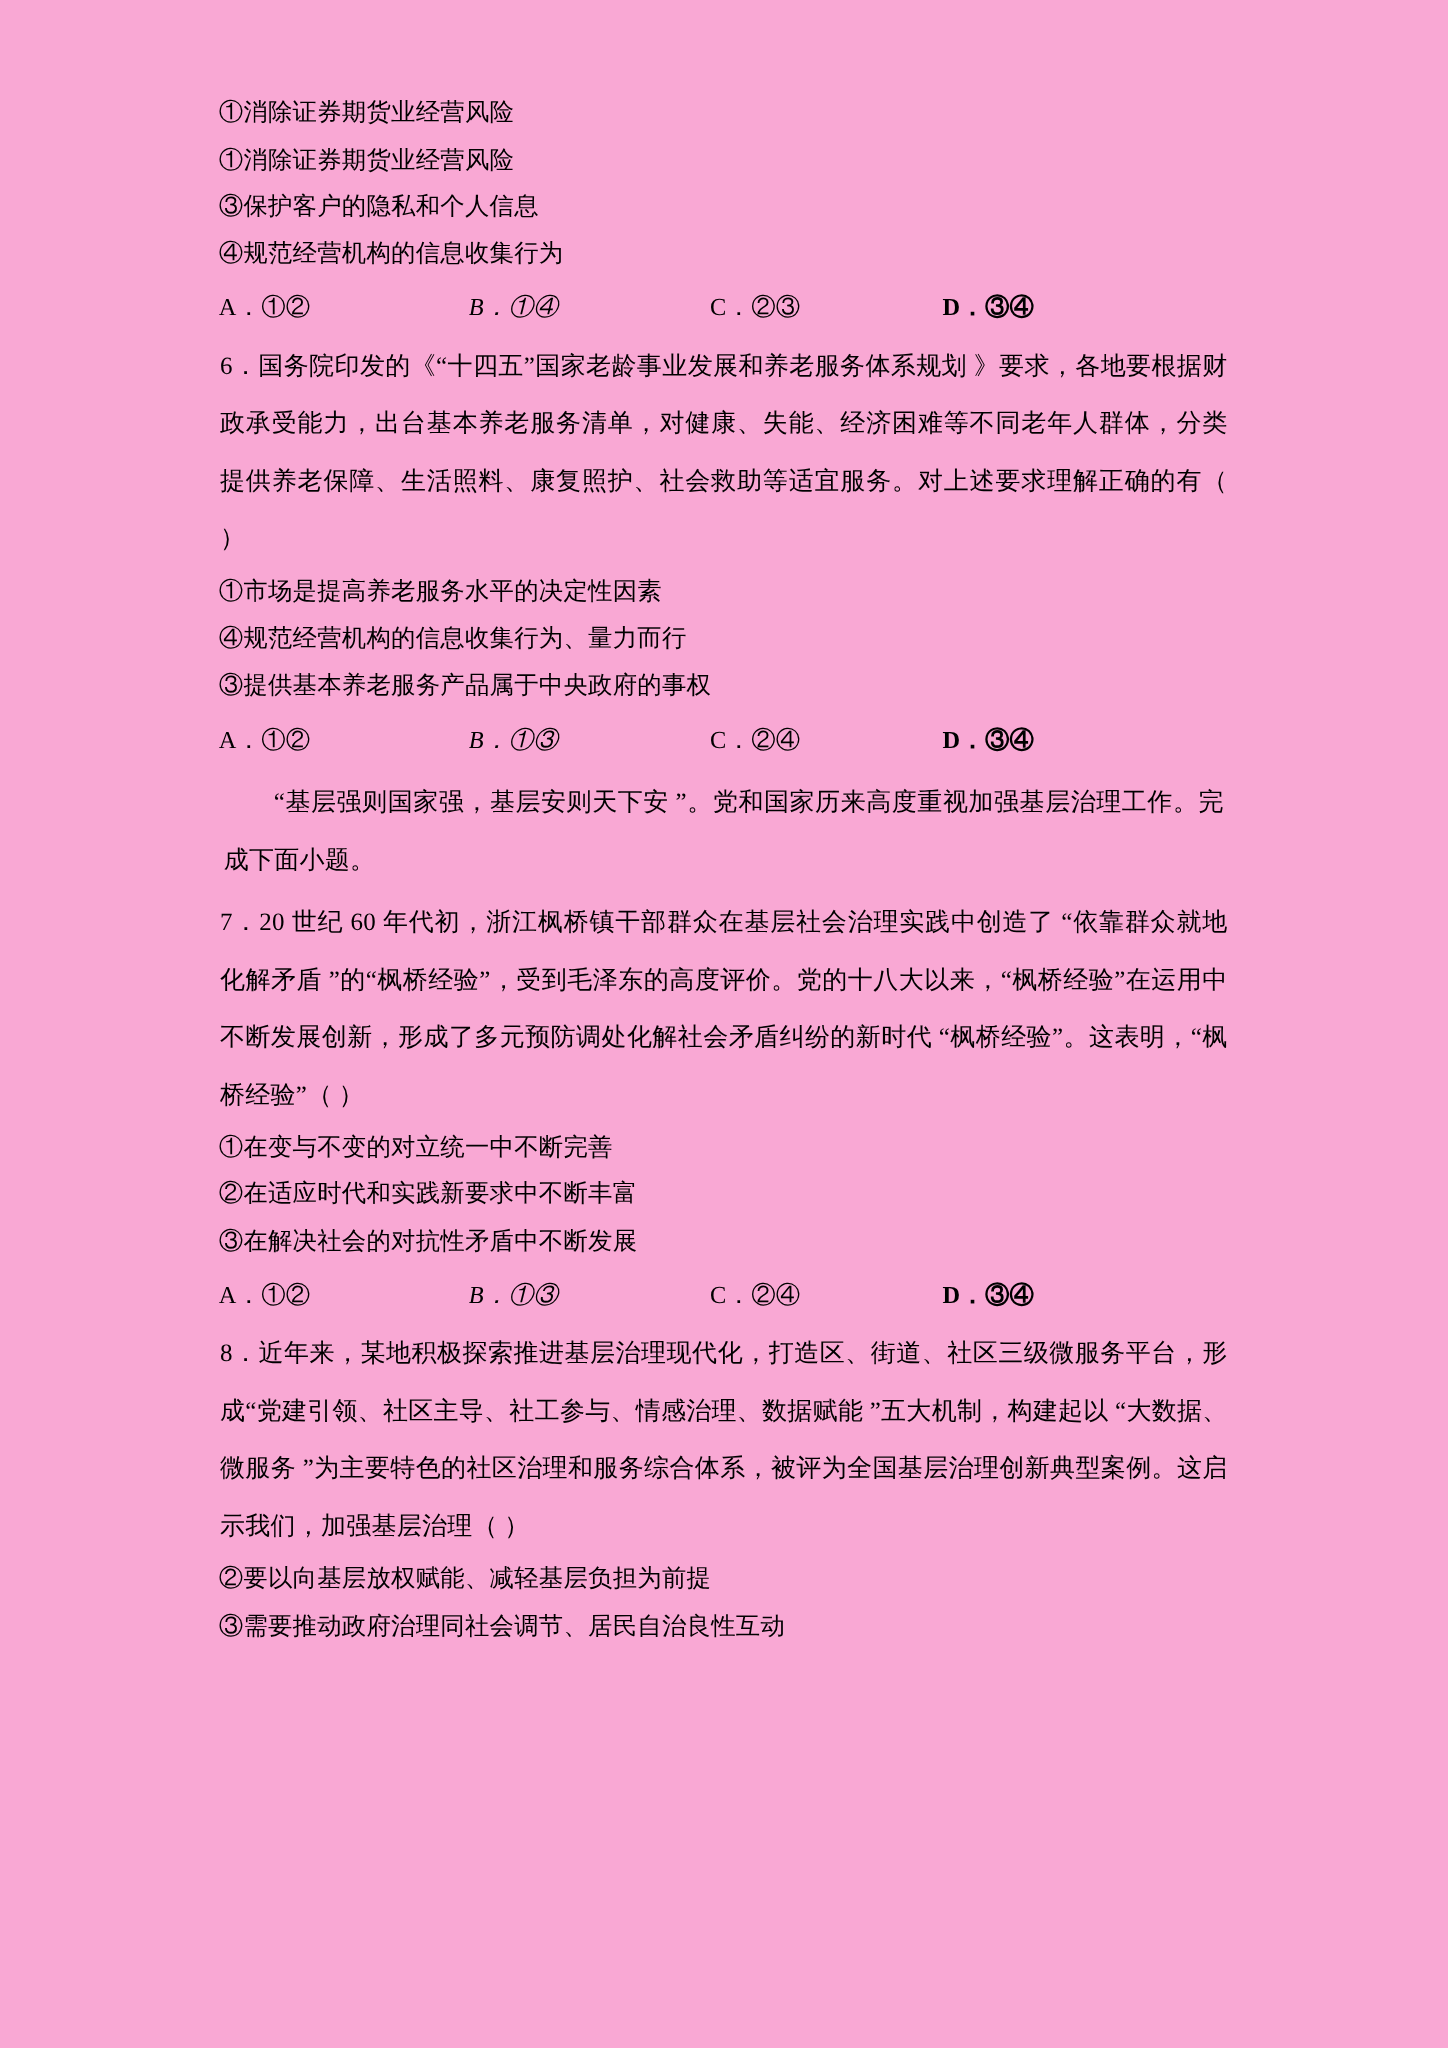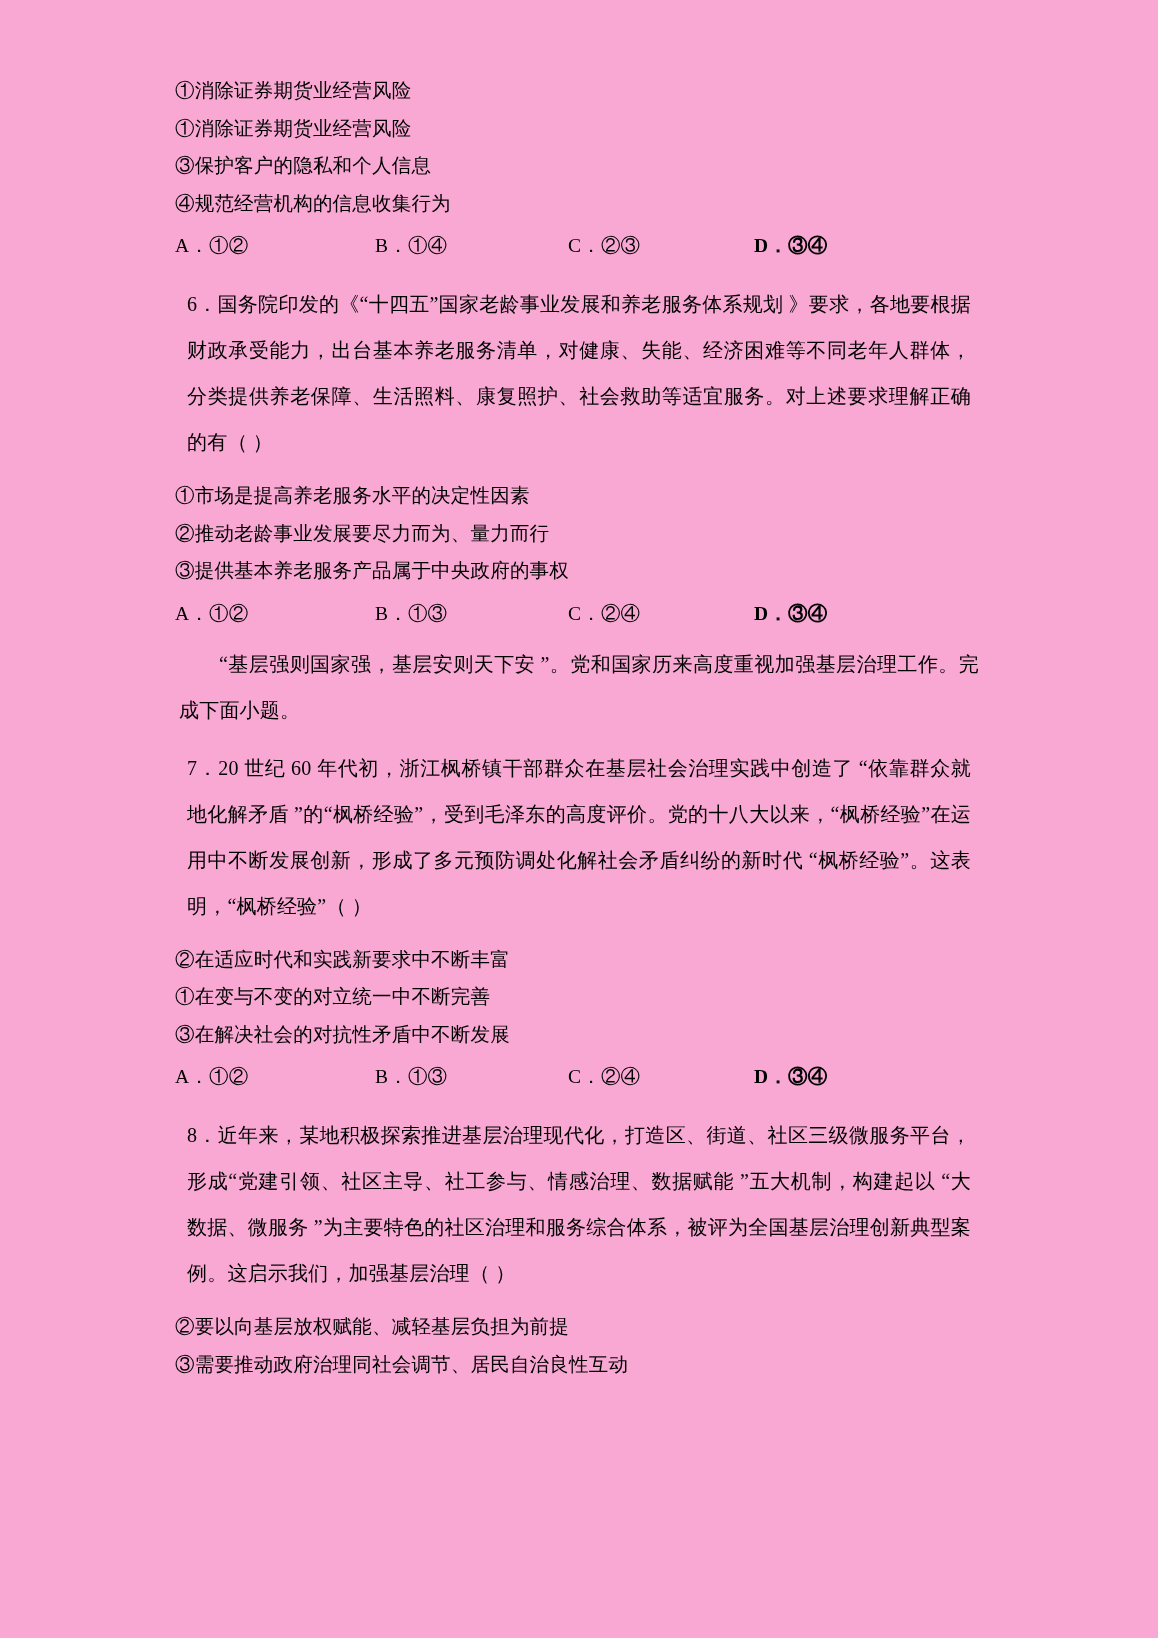--- a/index.html
+++ b/index.html
@@ -35,36 +35,36 @@
     font-size: 20px;
     line-height: 46px;
     margin: 4px;
     text-align: justify;
     text-justify: inter-ideograph;
     letter-spacing: 0.2px;
   }
   .stem {
     font-size: 20px;
     line-height: 46px;
-    margin: 12px;
+    margin: 1px;
     text-align: justify;
     text-justify: inter-ideograph;
     letter-spacing: 0.2px;
   }
   .answers {
     font-size: 19.5px;
     padding: 10px 0 10px 0;
     white-space: pre;
     letter-spacing: 0.2px;
   }
   .answers span.choice {
     display: inline-block;
   }
   .ans-a { width: 200px; }
-  .ans-b { width: 193px; }
+  .ans-b { width: 193px; font-style: italic; }
   .ans-c { width: 186px; }
   .ans-d { width: 120px; font-weight: bold; }
   .lead-indent {
     text-indent: 2em;
   }
 </style>
 </head>
 <body>
 
 <div class="page">
@@ -73,31 +73,31 @@
     <div class="opt">①消除证券期货业经营风险</div>
     <div class="opt">①消除证券期货业经营风险</div>
     <div class="opt">③保护客户的隐私和个人信息</div>
     <div class="opt">④规范经营机构的信息收集行为</div>
 
     <div class="answers"><span class="choice ans-a">A．①②</span><span class="choice ans-b">B．①④</span><span class="choice ans-c">C．②③</span><span class="choice ans-d">D．③④</span></div>
 
     <div class="stem">6．国务院印发的《“十四五”国家老龄事业发展和养老服务体系规划 》要求，各地要根据财政承受能力，出台基本养老服务清单，对健康、失能、经济困难等不同老年人群体，分类提供养老保障、生活照料、康复照护、社会救助等适宜服务。对上述要求理解正确的有（     ）</div>
 
     <div class="opt">①市场是提高养老服务水平的决定性因素</div>
-    <div class="opt">②推动老龄事业发展要尽力而为、量力而行</div>
+    <div class="opt">④规范经营机构的信息收集行为、量力而行</div>
     <div class="opt">③提供基本养老服务产品属于中央政府的事权</div>
 
     <div class="answers"><span class="choice ans-a">A．①②</span><span class="choice ans-b">B．①③</span><span class="choice ans-c">C．②④</span><span class="choice ans-d">D．③④</span></div>
 
     <div class="para lead-indent">“基层强则国家强，基层安则天下安 ”。党和国家历来高度重视加强基层治理工作。完成下面小题。</div>
 
     <div class="stem">7．20 世纪 60 年代初，浙江枫桥镇干部群众在基层社会治理实践中创造了 “依靠群众就地化解矛盾 ”的“枫桥经验”，受到毛泽东的高度评价。党的十八大以来，“枫桥经验”在运用中不断发展创新，形成了多元预防调处化解社会矛盾纠纷的新时代 “枫桥经验”。这表明，“枫桥经验”（     ）</div>
 
+    <div class="opt">①在变与不变的对立统一中不断完善</div>
     <div class="opt">②在适应时代和实践新要求中不断丰富</div>
-    <div class="opt">①在变与不变的对立统一中不断完善</div>
     <div class="opt">③在解决社会的对抗性矛盾中不断发展</div>
 
     <div class="answers"><span class="choice ans-a">A．①②</span><span class="choice ans-b">B．①③</span><span class="choice ans-c">C．②④</span><span class="choice ans-d">D．③④</span></div>
 
     <div class="stem">8．近年来，某地积极探索推进基层治理现代化，打造区、街道、社区三级微服务平台，形成“党建引领、社区主导、社工参与、情感治理、数据赋能 ”五大机制，构建起以 “大数据、微服务 ”为主要特色的社区治理和服务综合体系，被评为全国基层治理创新典型案例。这启示我们，加强基层治理（     ）</div>
 
     <div class="opt">②要以向基层放权赋能、减轻基层负担为前提</div>
     <div class="opt">③需要推动政府治理同社会调节、居民自治良性互动</div>
 
   </div>

